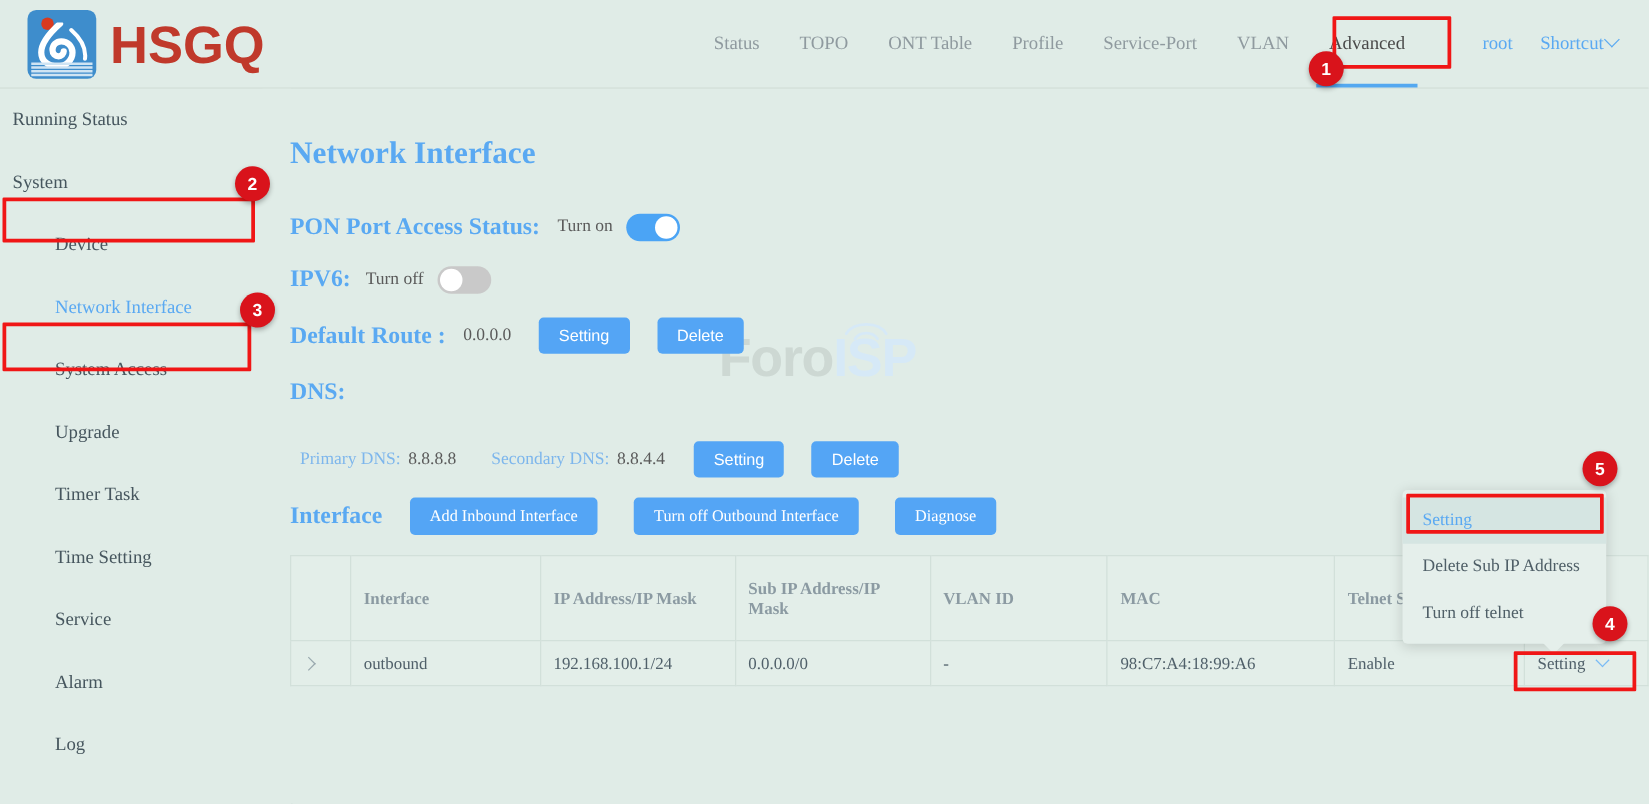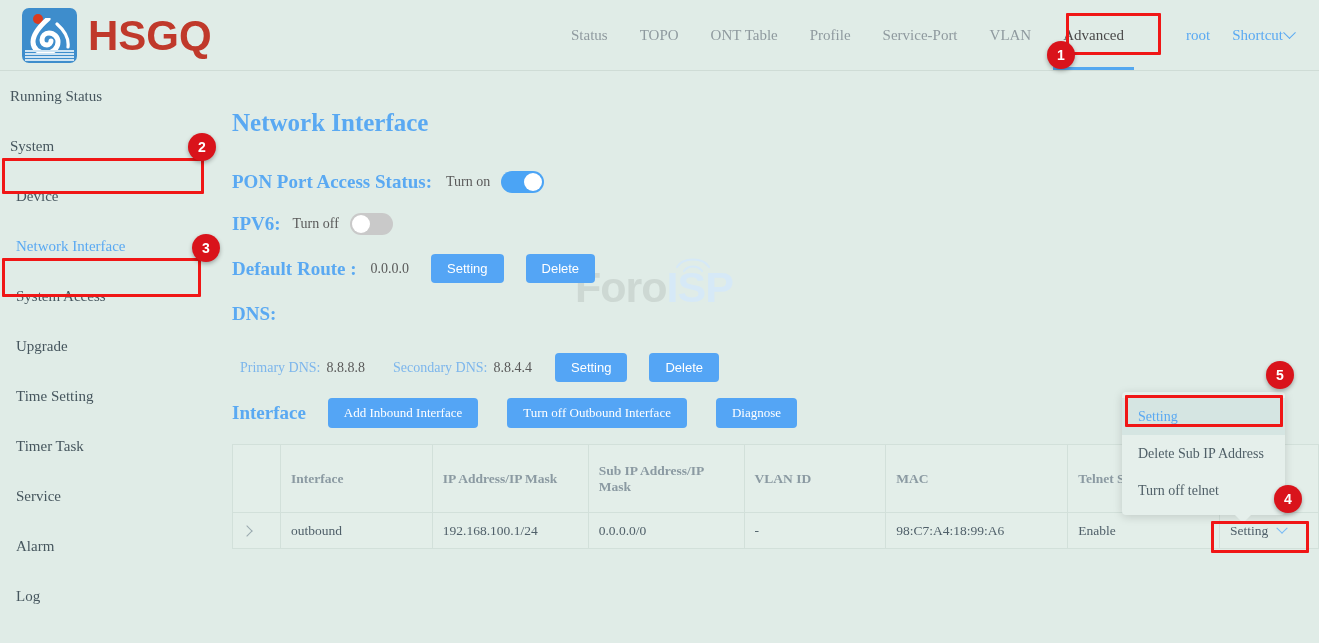--- a/index.html
+++ b/index.html
@@ -108,21 +108,21 @@
     border-right: 1px solid #c5d4ce;
   }
   .side-item {
     height: 50px; line-height: 50px;
     font-size: 15px;
     color: #46565e;
     padding-left: 10px;
     cursor: pointer;
     position: relative;
   }
-  .side-item.sub { padding-left: 16px; }
+  .side-item.sub { padding-left: 44px; }
   .side-item.active-sub { color: #5aa9f2; }
   .side-caret {
     position: absolute; right: 24px; top: 0;
     width: 11px; height: 50px;
   }
   .side-caret::before {
     content: "";
     position: absolute; left: 0; top: 22px;
     width: 9px; height: 9px;
     border-left: 1.5px solid #a9b7b6;
@@ -364,22 +364,22 @@
   <div class="sidebar">
     <div class="side-item">Running Status</div>
     <div class="side-item">
       <span>System</span>
       <span class="side-caret"></span>
     </div>
     <div class="side-item sub">Device</div>
     <div class="side-item sub active-sub">Network Interface</div>
     <div class="side-item sub">System Access</div>
     <div class="side-item sub">Upgrade</div>
+    <div class="side-item sub">Timer Task</div>
     <div class="side-item sub">Time Setting</div>
-    <div class="side-item sub">Timer Task</div>
     <div class="side-item sub">Service</div>
     <div class="side-item sub">Alarm</div>
     <div class="side-item sub">Log</div>
   </div>
 
   <div class="main">
 
     <div class="page-title">Network Interface</div>
 
     <div class="watermark">

